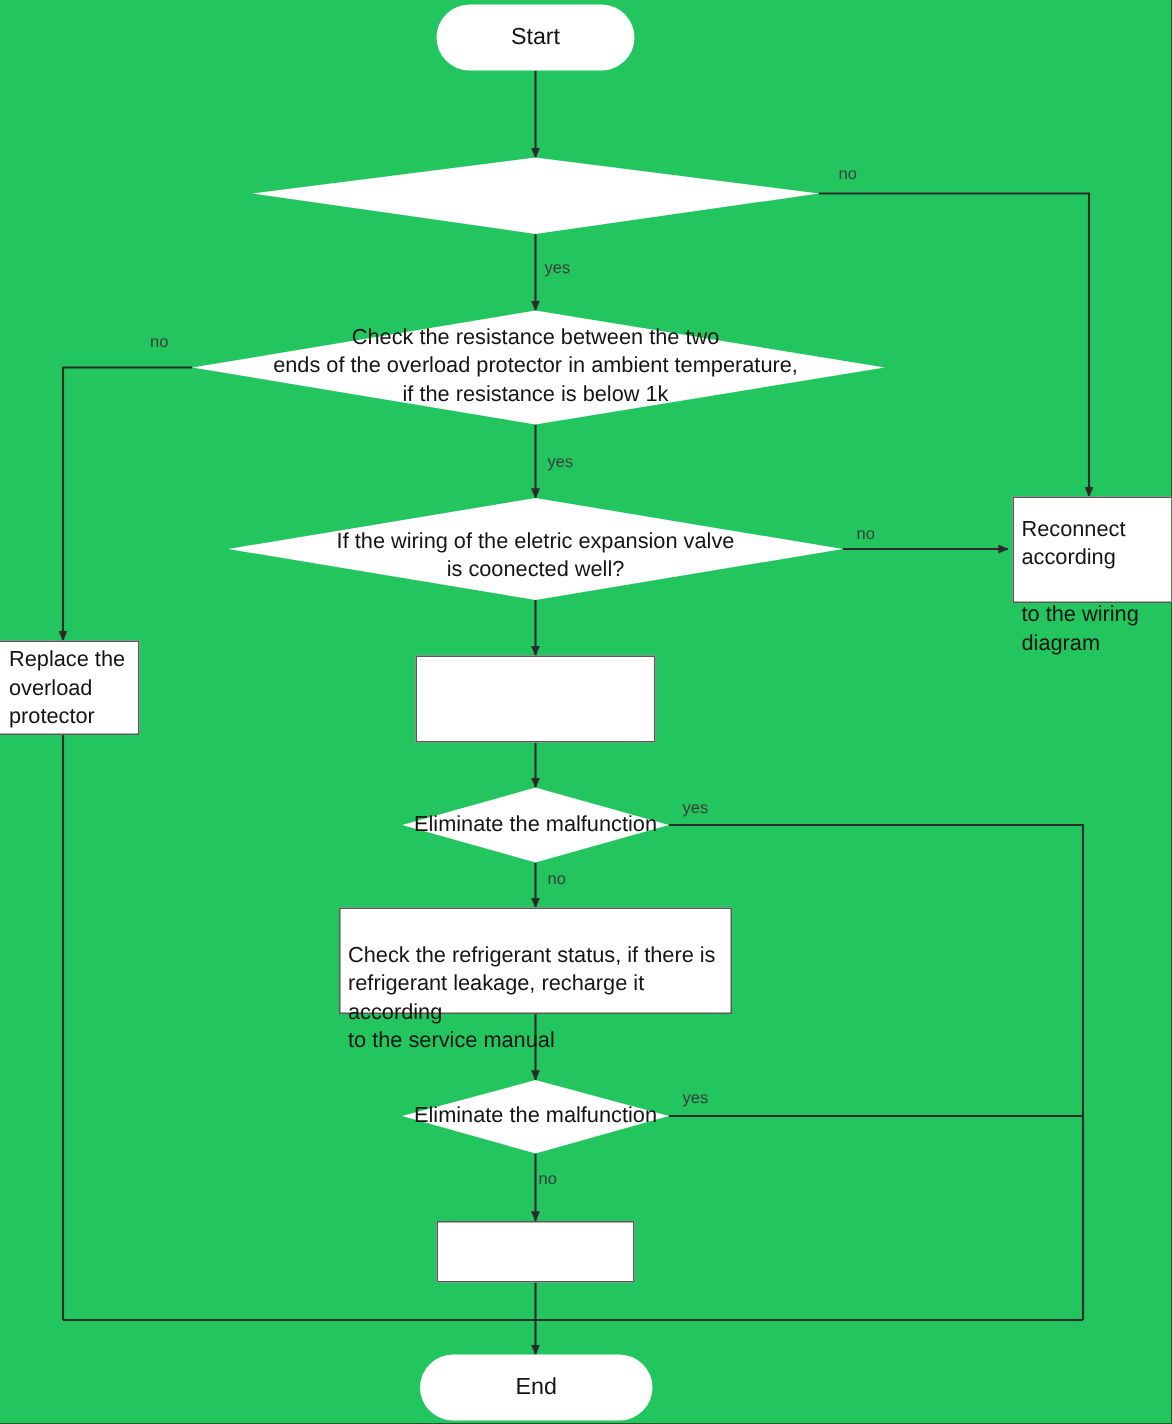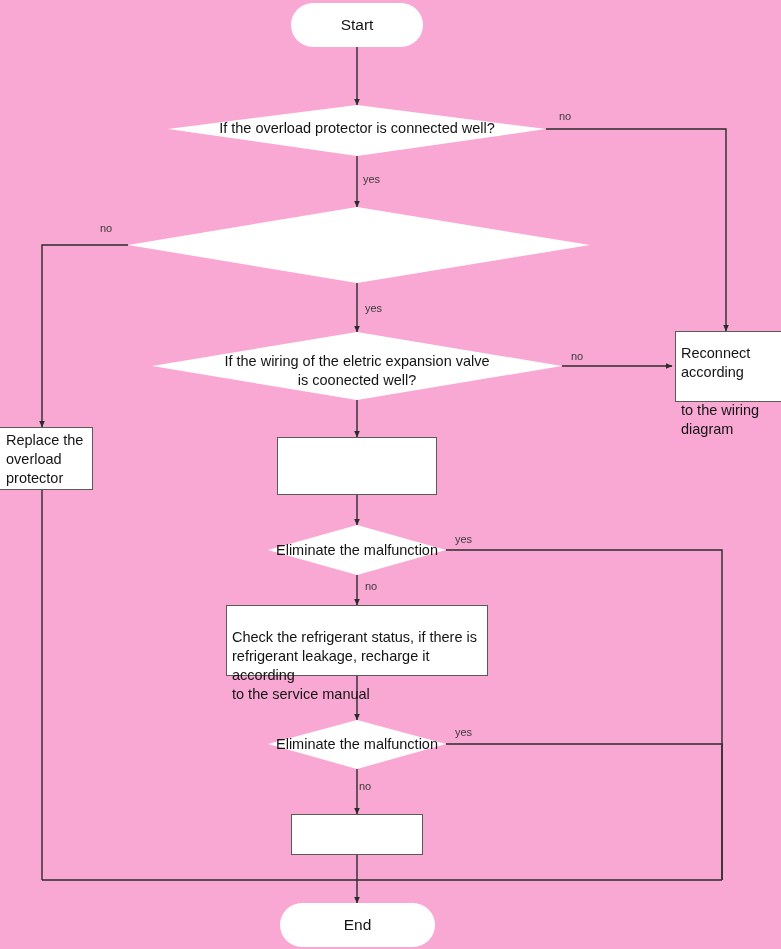--- a/index.html
+++ b/index.html
@@ -4,21 +4,21 @@
 <style>
   html, body {
     margin: 0;
     padding: 0;
     background: #000000;
   }
   #canvas {
     position: relative;
     width: 781px;
     height: 949px;
-    background: #f9a8d4;
+    background: #22c55e;
     overflow: hidden;
     font-family: "Liberation Sans", sans-serif;
   }
   svg.layer {
     position: absolute;
     left: 0;
     top: 0;
     width: 781px;
     height: 949px;
     overflow: visible;
@@ -146,22 +146,24 @@
 
   <div class="node-box" style="left:277px; top:437px; width:160px; height:58px;"></div>
 
   <div class="node-box" style="left:226px; top:605px; width:262px; height:71px;"></div>
   <div class="shape-text box-text" style="left:232px; top:628px; width:256px;">Check the refrigerant status, if there is
 refrigerant leakage, recharge it according
 to the service manual</div>
 
   <div class="node-box" style="left:291px; top:814px; width:132px; height:41px;"></div>
 
-  <div class="shape-text" style="left:177px; top:119px; width:360px;">If the overload protector is connected well?</div>
 
+  <div class="shape-text" style="left:117px; top:216px; width:480px;">Check the resistance between the two
+ends of the overload protector in ambient temperature,
+if the resistance is below 1k</div>
 
   <div class="shape-text" style="left:152px; top:352px; width:410px;">If the wiring of the eletric expansion valve
 is coonected well?</div>
 
   <div class="shape-text" style="left:257px; top:541px; width:200px;">Eliminate the malfunction</div>
 
   <div class="shape-text" style="left:257px; top:735px; width:200px;">Eliminate the malfunction</div>
 
   <div class="edge-label" style="left:559px; top:108px;">no</div>
   <div class="edge-label" style="left:363px; top:171px;">yes</div>

